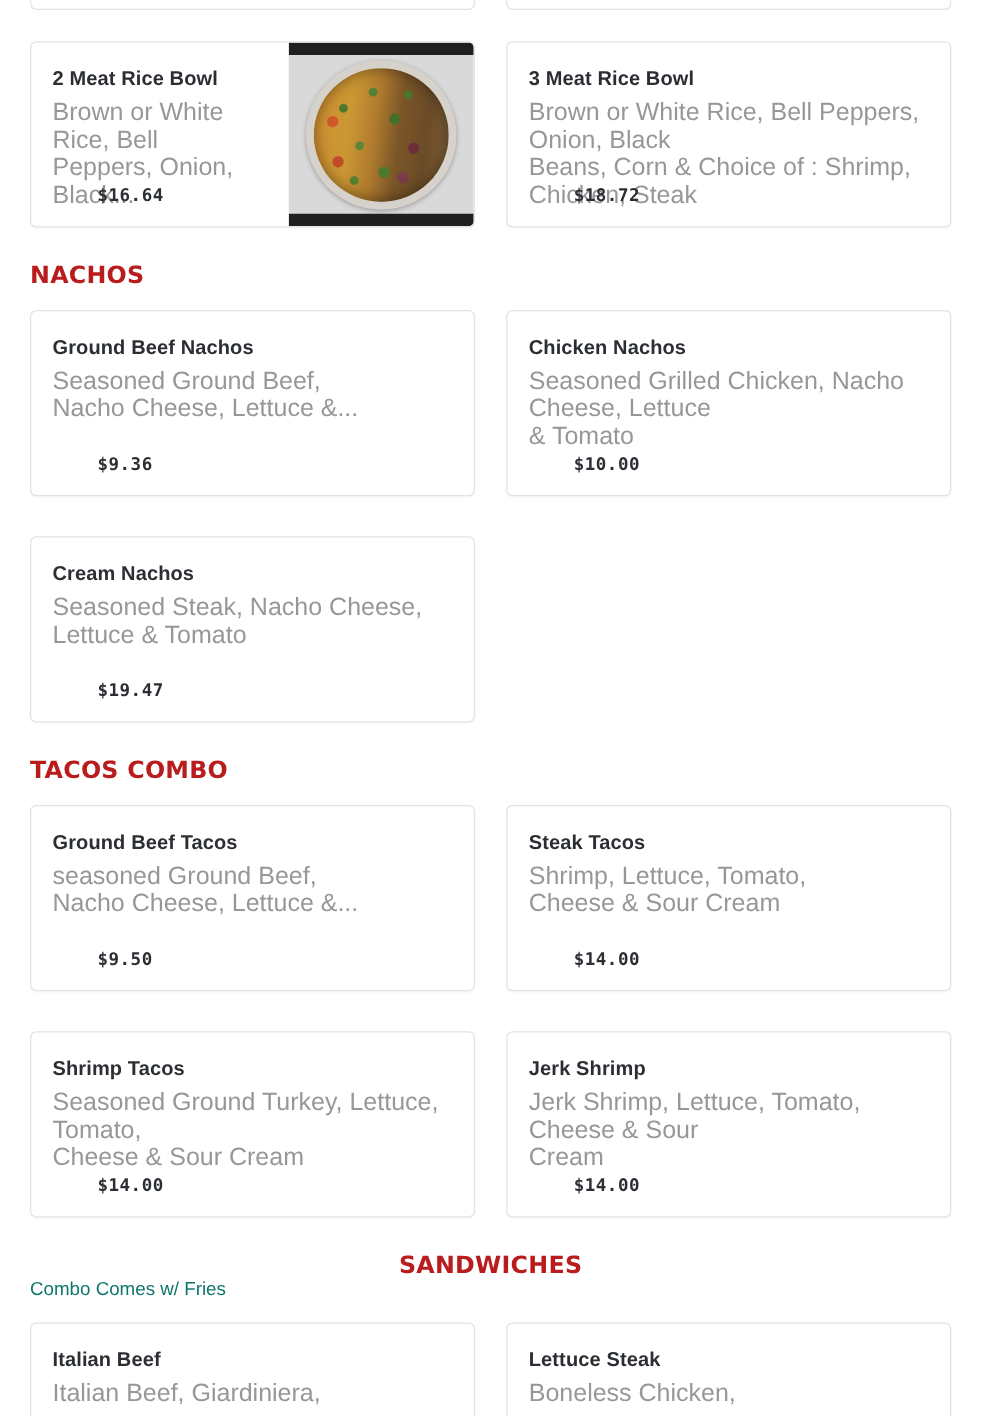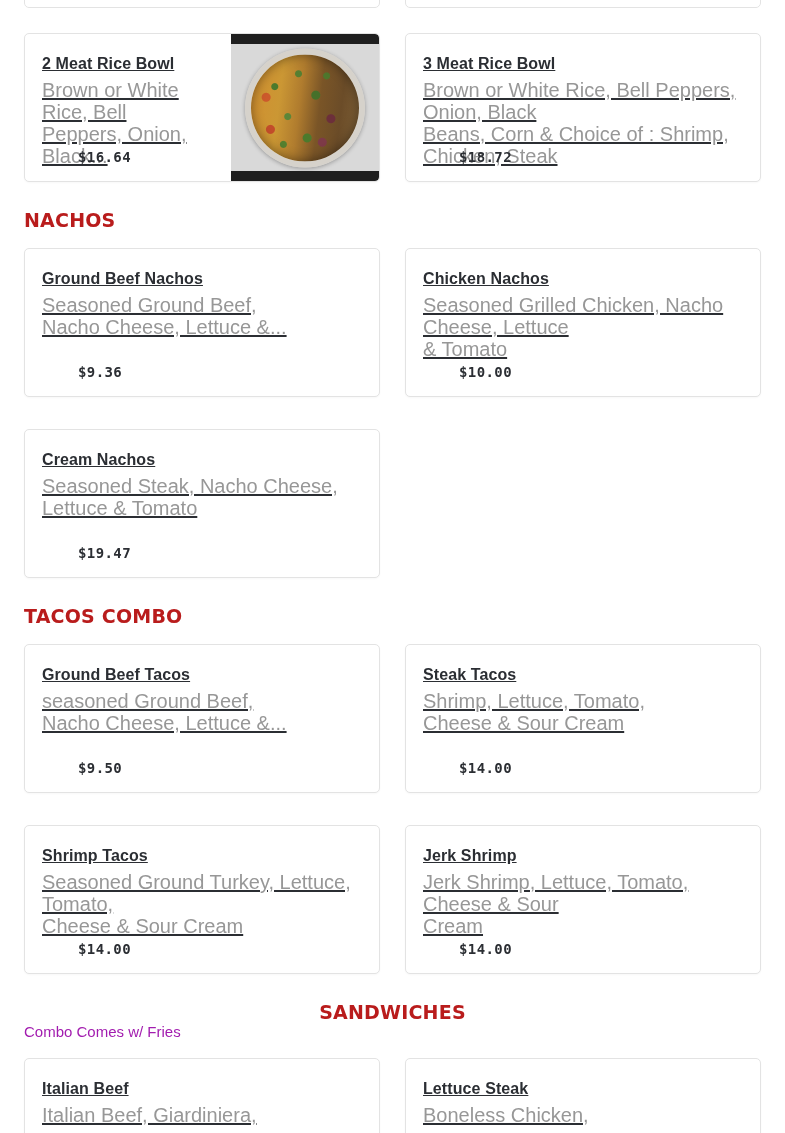--- a/index.html
+++ b/index.html
@@ -18,21 +18,20 @@
     height: 40px; margin-top: -32px;
     border: 1px solid #e3e3e3; border-radius: 5px;
     background: #fff;
   }
 
   .card-grid {
     display: grid;
     grid-template-columns: 1fr 1fr;
     column-gap: 25px;
     row-gap: 32px;
-    text-decoration: underline;
   }
 
   .menu-card {
     position: relative;
     height: 149px;
     border: 1px solid #e3e3e3;
     border-radius: 5px;
     background: #ffffff;
     padding: 19px 17px 0 17px;
     box-shadow: 0 1px 2px rgba(0,0,0,0.03);
@@ -90,21 +89,21 @@
 
   .section-heading {
     font-family: "DejaVu Sans", "Liberation Sans", sans-serif;
     font-size: 19px; font-weight: bold; letter-spacing: 0.2px;
     line-height: 20px; color: #b91c1c;
     margin: 28px 0 18px 0;
     text-transform: uppercase;
   }
   .section-heading.tight { margin-bottom: 1px; text-align: center; }
   .section-note {
-    font-size: 15px; color: #a21caf; line-height: 18px;
+    font-size: 15px; color: #0f766e; line-height: 18px;
     margin: 0 0 17px 0;
   }
 </style>
 </head>
 <body>
 
 <div class="menu-wrap">
 
   <div class="partial-row">
     <div class="card-grid">

